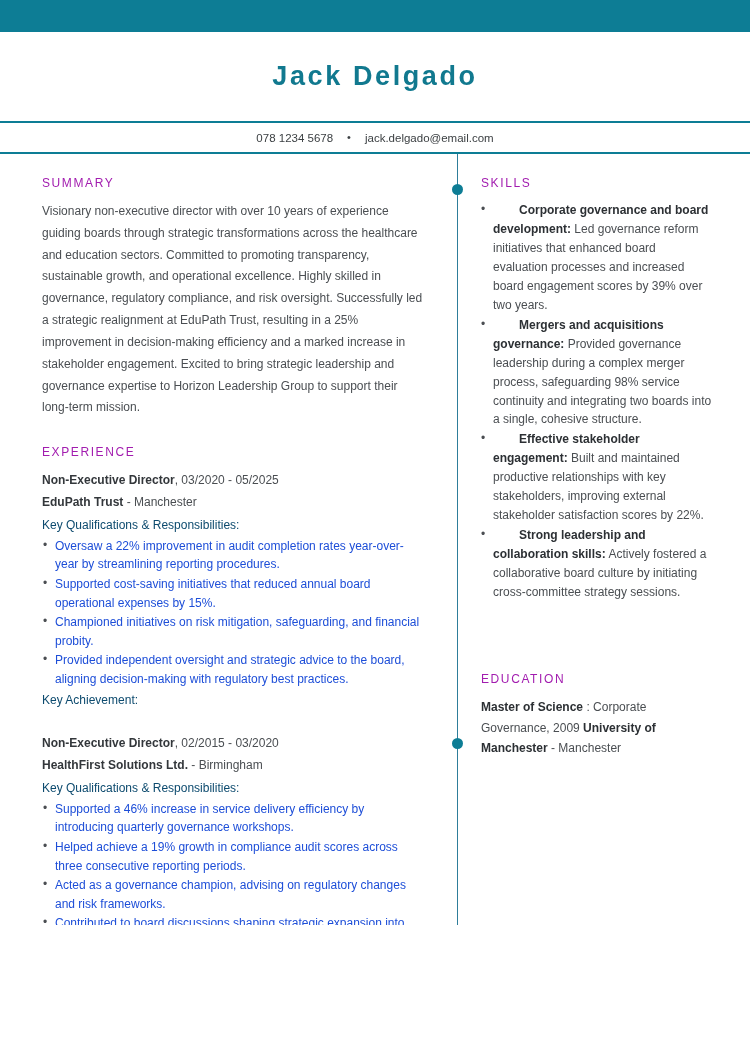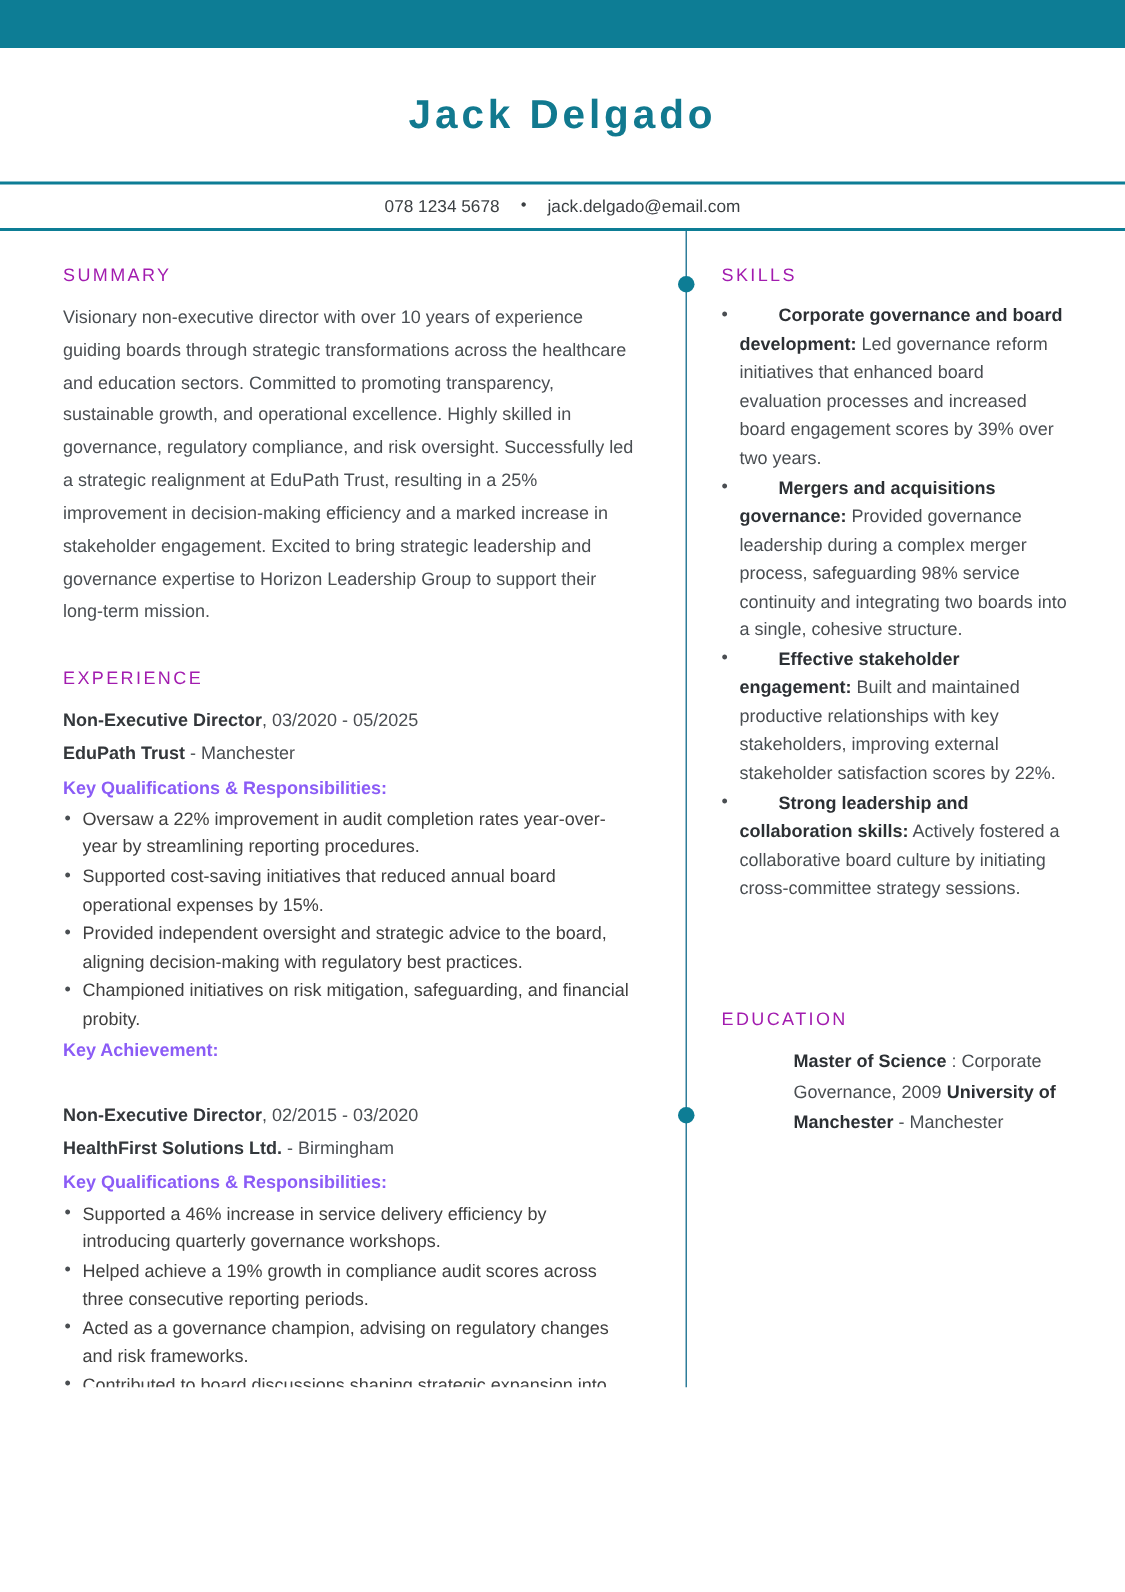--- a/index.html
+++ b/index.html
@@ -121,35 +121,35 @@
   .job:last-child { margin-bottom: 0; }
   .job-line {
     font-size: 12px;
     line-height: 1.82;
     color: #4a4e52;
   }
   .job-line b { color: #33373b; }
   .job-subhead {
     font-size: 12px;
     line-height: 1.82;
-    font-weight: bold;
-    color: #8b5cf6;
+    font-weight: normal;
+    color: #0c4a6e;
     margin-top: 1px;
   }
   ul.bullets {
     margin: 0;
     padding: 0;
     list-style: none;
   }
   ul.bullets li {
     position: relative;
     padding-left: 13px;
     font-size: 12px;
     line-height: 1.55;
-    color: #404040;
+    color: #1d4ed8;
     margin-bottom: 1px;
   }
   ul.bullets li::before {
     content: "\2022";
     position: absolute;
     left: 1px;
     top: -1px;
     color: #4a4e52;
     font-size: 12px;
   }
@@ -176,21 +176,20 @@
     color: #4a4e52;
     font-size: 12px;
   }
   ul.skills li b { color: #2c3034; margin-left: 26px; }
 
   
   .edu-block {
     font-size: 12px;
     line-height: 1.72;
     color: #4a4e52;
-    margin-left: 48px;
   }
   .edu-block b { color: #2c3034; }
 </style>
 </head>
 <body>
 
 <div id="page">
 
   <div class="top-bar"></div>
 
@@ -224,22 +223,22 @@
         <div class="job-line">
           <b>Non-Executive Director</b><span>, 03/2020 - 05/2025</span>
         </div>
         <div class="job-line">
           <b>EduPath Trust</b><span> - Manchester</span>
         </div>
         <div class="job-subhead">Key Qualifications &amp; Responsibilities:</div>
         <ul class="bullets">
           <li>Oversaw a 22% improvement in audit completion rates year-over-year by streamlining reporting procedures.</li>
           <li>Supported cost-saving initiatives that reduced annual board operational expenses by 15%.</li>
+          <li>Championed initiatives on risk mitigation, safeguarding, and financial probity.</li>
           <li>Provided independent oversight and strategic advice to the board, aligning decision-making with regulatory best practices.</li>
-          <li>Championed initiatives on risk mitigation, safeguarding, and financial probity.</li>
         </ul>
         <div class="job-subhead">Key Achievement:</div>
       </div>
 
       <div class="job">
         <div class="job-line">
           <b>Non-Executive Director</b><span>, 02/2015 - 03/2020</span>
         </div>
         <div class="job-line">
           <b>HealthFirst Solutions Ltd.</b><span> - Birmingham</span>

